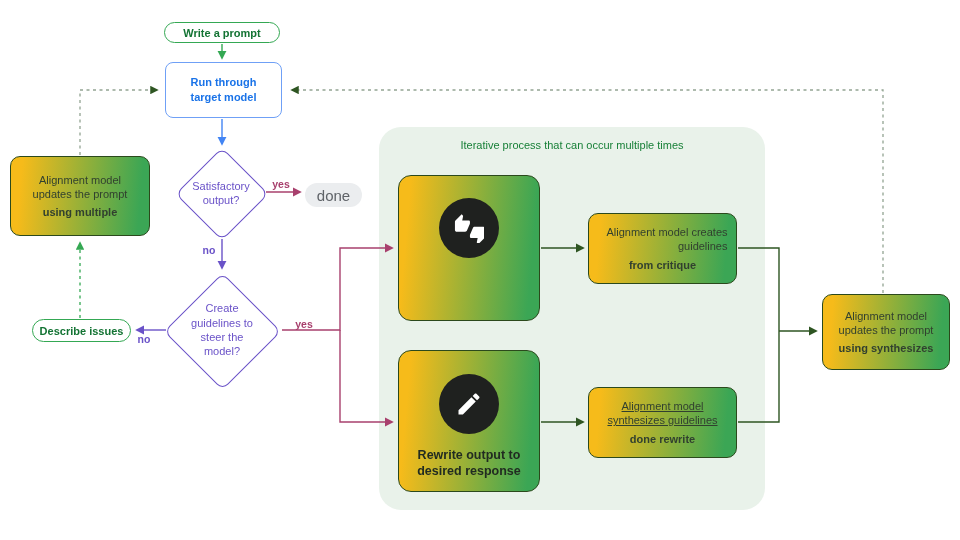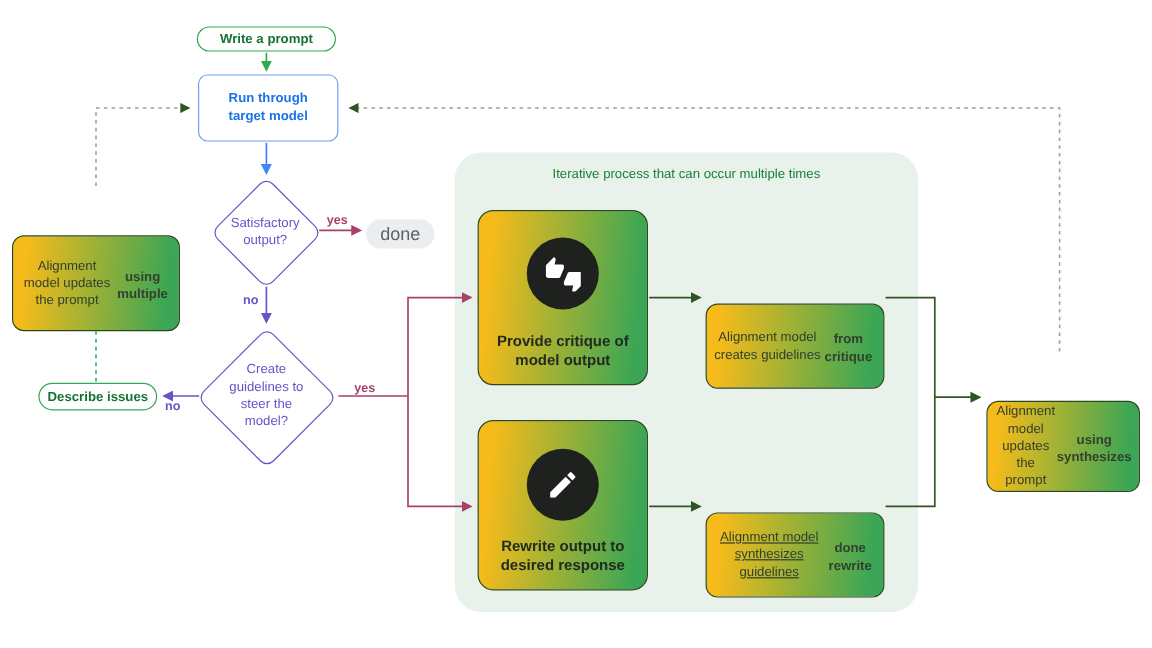--- a/index.html
+++ b/index.html
@@ -19,21 +19,21 @@
   .diamond{position:absolute;border:1.5px solid #6A52C8;border-radius:8px;
     background:#fff;transform:rotate(45deg);z-index:2;}
   .diamond-label{position:absolute;color:#6A52C8;font-size:11px;font-weight:400;
     line-height:1.3;text-align:center;z-index:3;display:flex;align-items:center;
     justify-content:center;}
   
   .grad{background:linear-gradient(95deg,#F6BB1A 8%,#3BA655 92%);
     border:1.5px solid #2B491C;color:#31402F;z-index:3;}
   .grad .reg{font-size:11px;font-weight:500;line-height:1.3;margin:0;}
   .grad .bold{font-size:11px;font-weight:bold;line-height:1.3;margin:4px 0 0 0;}
-  .grad-col{flex-direction:row;border-radius:10px;padding:6px;margin-top:40px;}
+  .grad-col{flex-direction:column;border-radius:10px;padding:6px;}
   .bigbox{flex-direction:column;border-radius:13px;border-width:1.8px;
     justify-content:flex-end;padding-bottom:12px;}
   .bigbox .biglabel{font-size:12.5px;font-weight:600;color:#212B21;line-height:1.3;}
   .icon-circle{position:absolute;width:60px;height:60px;border-radius:50%;
     background:#1F211F;display:flex;align-items:center;justify-content:center;}
   
   .container-bg{position:absolute;left:379px;top:127px;width:386px;height:383px;
     background:#E9F2EA;border-radius:22px;z-index:0;}
   .container-label{position:absolute;left:379px;top:139px;width:386px;
     text-align:center;color:#188038;font-size:11px;font-weight:500;z-index:1;}
@@ -117,34 +117,33 @@
     <p class="reg" style="width:120px;">Alignment model updates the prompt</p>
     <p class="bold">using multiple</p>
   </div>
 
   <div class="node grad bigbox" style="left:398px;top:175px;width:142px;height:146px;">
     <div class="icon-circle" style="left:40px;top:22px;">
       <svg width="30" height="30" viewBox="0 0 24 24">
           <path fill="#fff" d="M12 6c0-.55-.45-1-1-1H5.82l.66-3.18.02-.23c0-.31-.13-.59-.33-.8L5.38 0 .44 4.94C.17 5.21 0 5.59 0 6v6.5c0 .83.67 1.5 1.5 1.5h6.75c.62 0 1.15-.38 1.38-.91l2.26-5.29c.07-.17.11-.36.11-.55V6zm10.5 4h-6.75c-.62 0-1.15.38-1.38.91l-2.26 5.29c-.07.17-.11.36-.11.55V18c0 .55.45 1 1 1h5.18l-.66 3.18-.02.24c0 .31.13.59.33.8l.79.78 4.94-4.94c.27-.27.44-.65.44-1.06v-6.5c0-.83-.67-1.5-1.5-1.5z" transform="translate(0.75 1)"></path>
         </svg>
     </div>
-    <span class="biglabel" style="display:block;width:126px;">Provide critique of model output</span>
   </div>
 
   <div class="node grad bigbox" style="left:398px;top:350px;width:142px;height:142px;">
     <div class="icon-circle" style="left:40px;top:23px;">
       <svg width="28" height="28" viewBox="0 0 24 24">
           <path fill="#fff" d="M3 17.25V21h3.75L17.81 9.94l-3.75-3.75L3 17.25zM20.71 7.04c.39-.39.39-1.02 0-1.41l-2.34-2.34c-.39-.39-1.02-.39-1.41 0l-1.83 1.83 3.75 3.75 1.83-1.83z"></path>
         </svg>
     </div>
     <span class="biglabel" style="display:block;width:126px;text-align:center;">Rewrite output to desired response</span>
   </div>
 
   <div class="node grad grad-col" style="left:588px;top:213px;width:149px;height:71px;">
-    <p class="reg" style="width:130px;">Alignment model creates guidelines</p>
+    <p class="reg" style="width:130px;text-align:right;">Alignment model creates guidelines</p>
     <p class="bold">from critique</p>
   </div>
 
   <div class="node grad grad-col" style="left:588px;top:387px;width:149px;height:71px;">
     <p class="reg" style="width:140px;text-decoration:underline;">Alignment model synthesizes guidelines</p>
     <p class="bold">done rewrite</p>
   </div>
 
   <div class="node grad grad-col" style="left:822px;top:294px;width:128px;height:76px;">
     <p class="reg" style="width:112px;">Alignment model updates the prompt</p>

